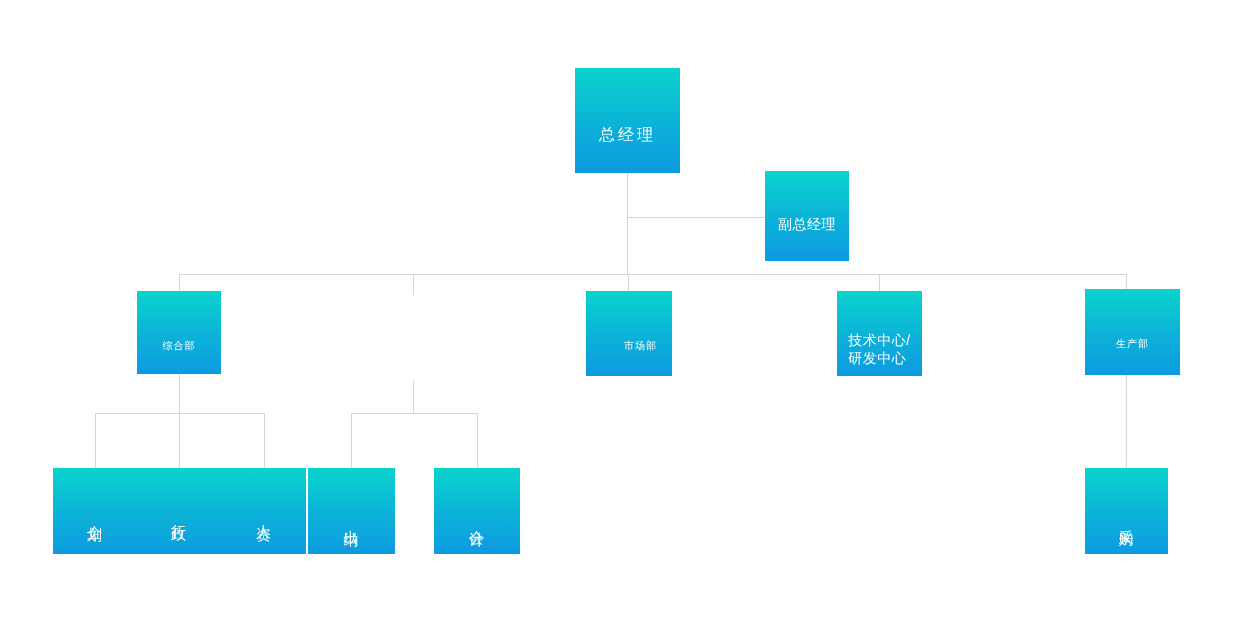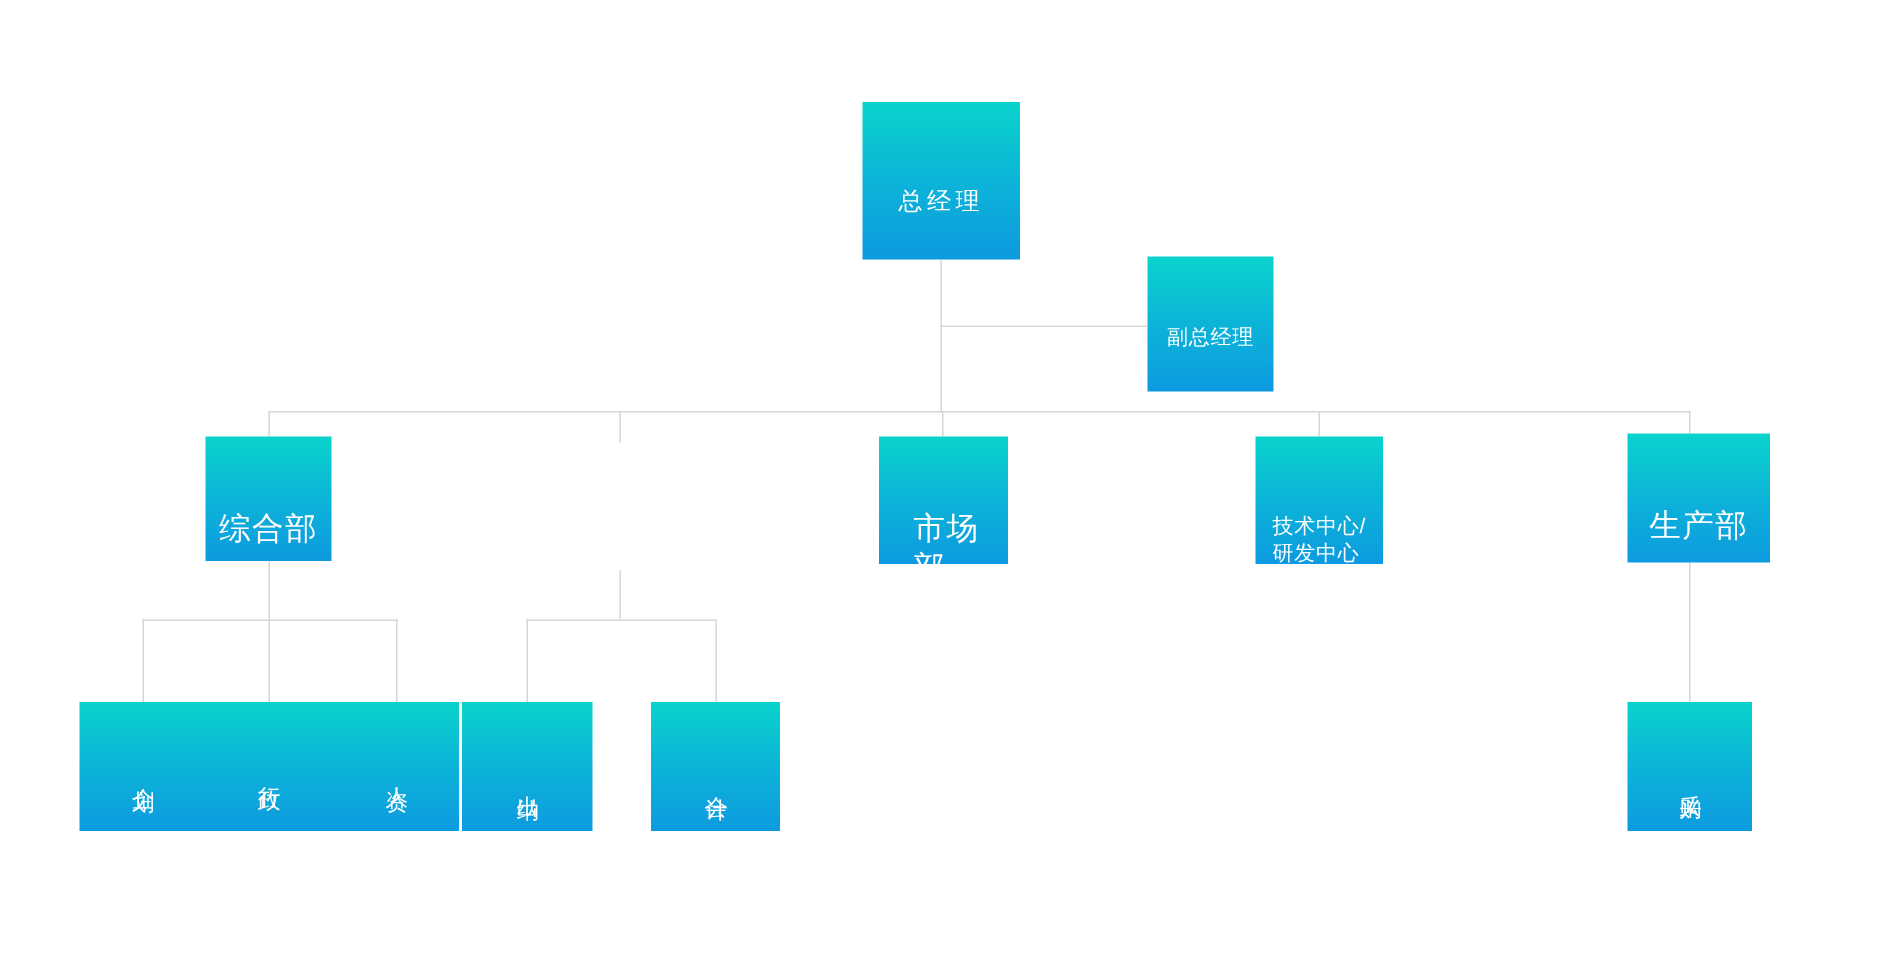--- a/index.html
+++ b/index.html
@@ -50,21 +50,21 @@
   }
   .node.mid-anchor {
     align-items: flex-start;
     padding-top: 32px;
   }
   .node.center-anchor {
     align-items: center;
   }
 
   .label.lg { font-size: 16px; letter-spacing: 3px; }
-  .label.md { font-size: 21px; letter-spacing: 1px; }
+  .label.md { font-size: 10px; letter-spacing: 1px; }
   .label.sm { font-size: 14px; letter-spacing: 0.5px; }
 
   
   .label.vertical {
     writing-mode: vertical-rl;
     text-orientation: upright;
     letter-spacing: 2px;
     font-size: 15px;
     line-height: 1;
   }
@@ -119,21 +119,21 @@
 
   <div class="node mid-anchor" style="left:137px; top:291px; width:84px; height:83px;">
     <span class="label md">综合部</span>
   </div>
 
 
   <div class="node mid-anchor" style="left:586px; top:291px; width:86px; height:85px;padding-left:23px;">
     <span class="label md">市场部</span>
   </div>
 
-  <div class="node mid-anchor" style="left:837px; top:291px; width:85px; height:85px; padding-top:34px;">
+  <div class="node mid-anchor" style="left:837px; top:291px; width:85px; height:85px; padding-top:24px;">
     <span class="label sm">技术中心/
 研发中心</span>
   </div>
 
   <div class="node mid-anchor" style="left:1085px; top:289px; width:95px; height:86px;">
     <span class="label md">生产部</span>
   </div>
 
   <div class="node multi" style="left:53px; top:468px; width:253px; height:86px;">
     <span class="label vertical slot" style="left:42px;">企划</span>

